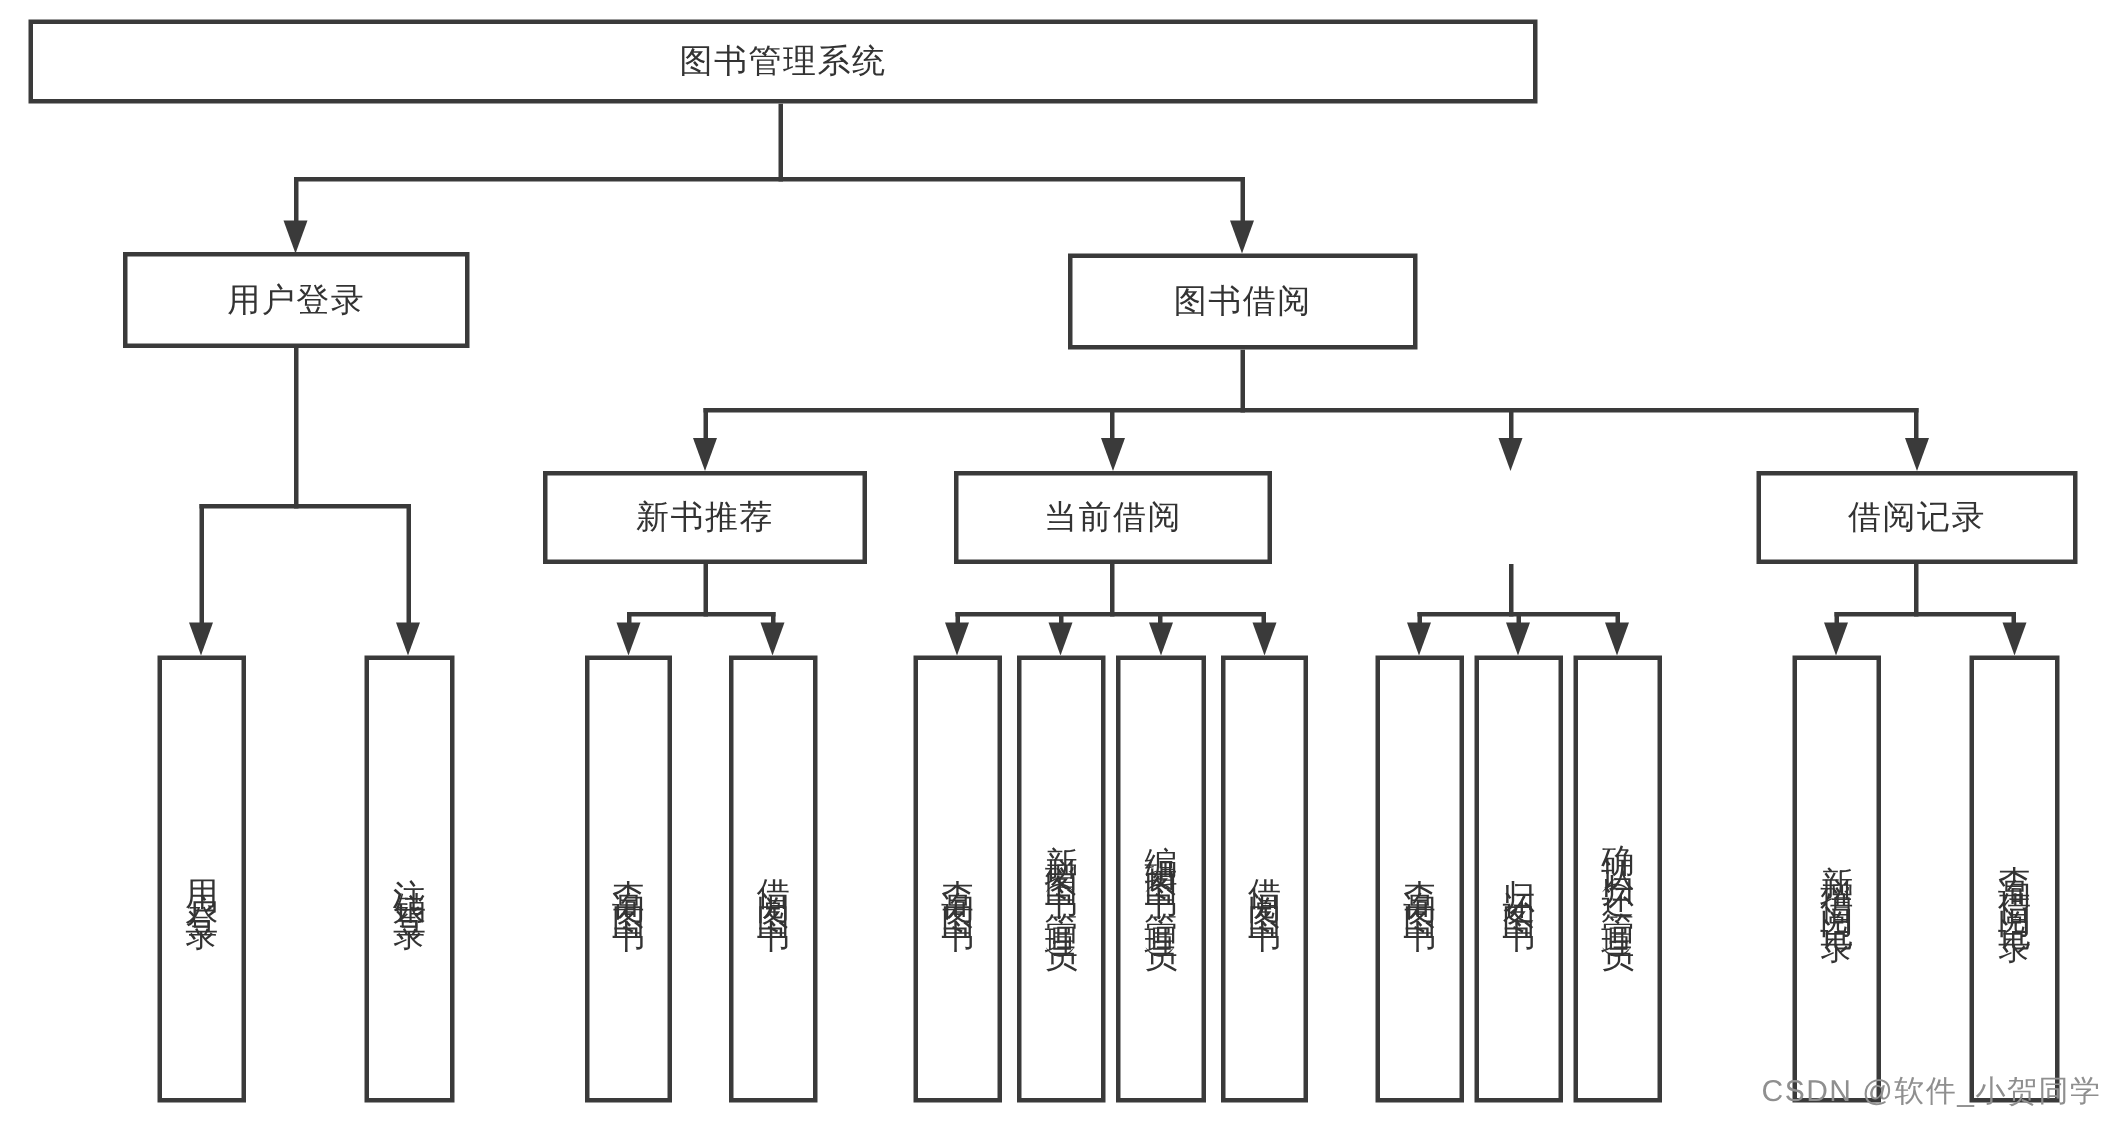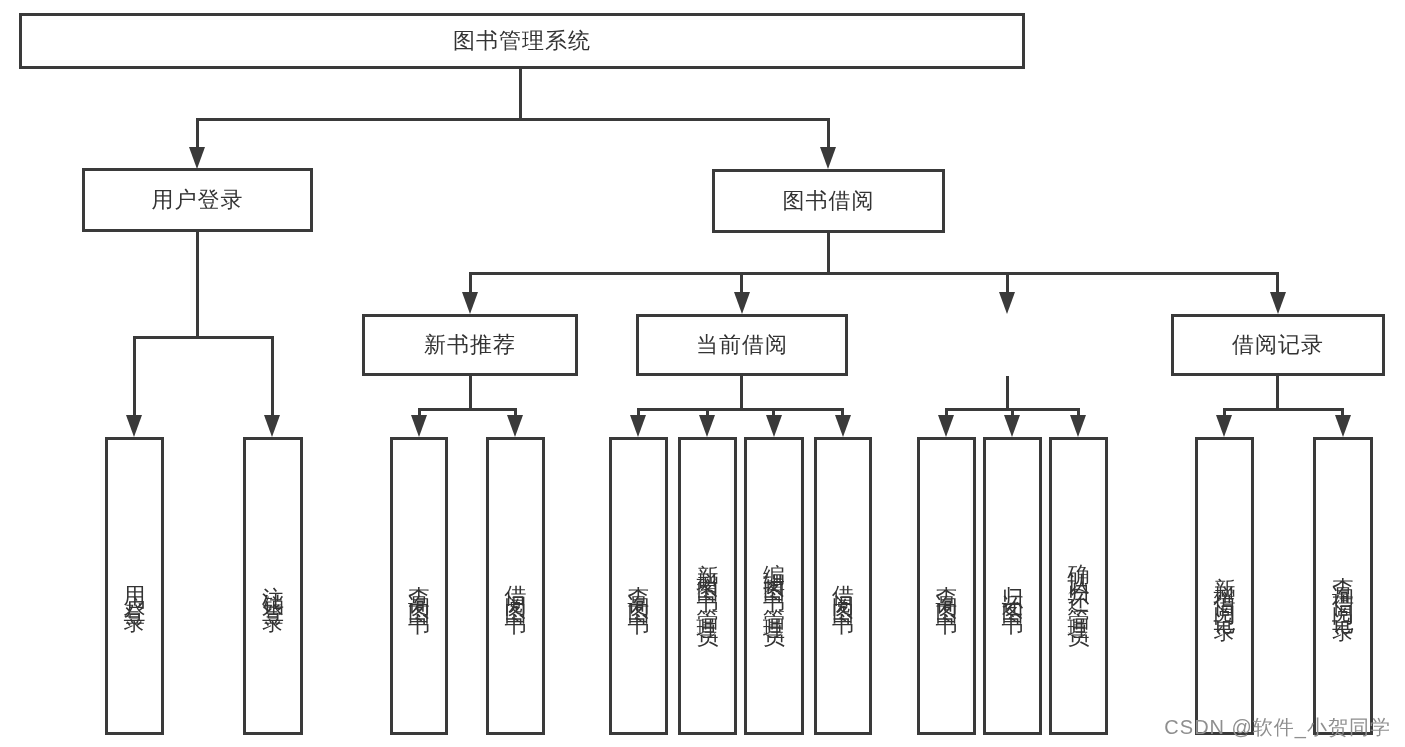--- a/index.html
+++ b/index.html
@@ -27,21 +27,21 @@
     font-size:22px;letter-spacing:9px;line-height:1;
   }
   .vline{position:absolute;width:3px;background:var(--line);}
   .hline{position:absolute;height:3px;background:var(--line);}
   .arrow{
     position:absolute;width:0;height:0;
     border-left:8px solid transparent;border-right:8px solid transparent;
     border-top:22px solid var(--line);
   }
   .watermark{
-    position:absolute;top:714px;right:14px;z-index:5;
+    position:absolute;top:714px;right:4px;z-index:5;
     font-size:20px;letter-spacing:1px;color:var(--watermark);white-space:nowrap;
   }
 </style>
 </head>
 <body>
 
 <div class="canvas">
 
   <div class="vline" style="left:519px;top:69px;height:52px"></div>
   <div class="hline" style="left:196px;top:118px;width:634px"></div>

